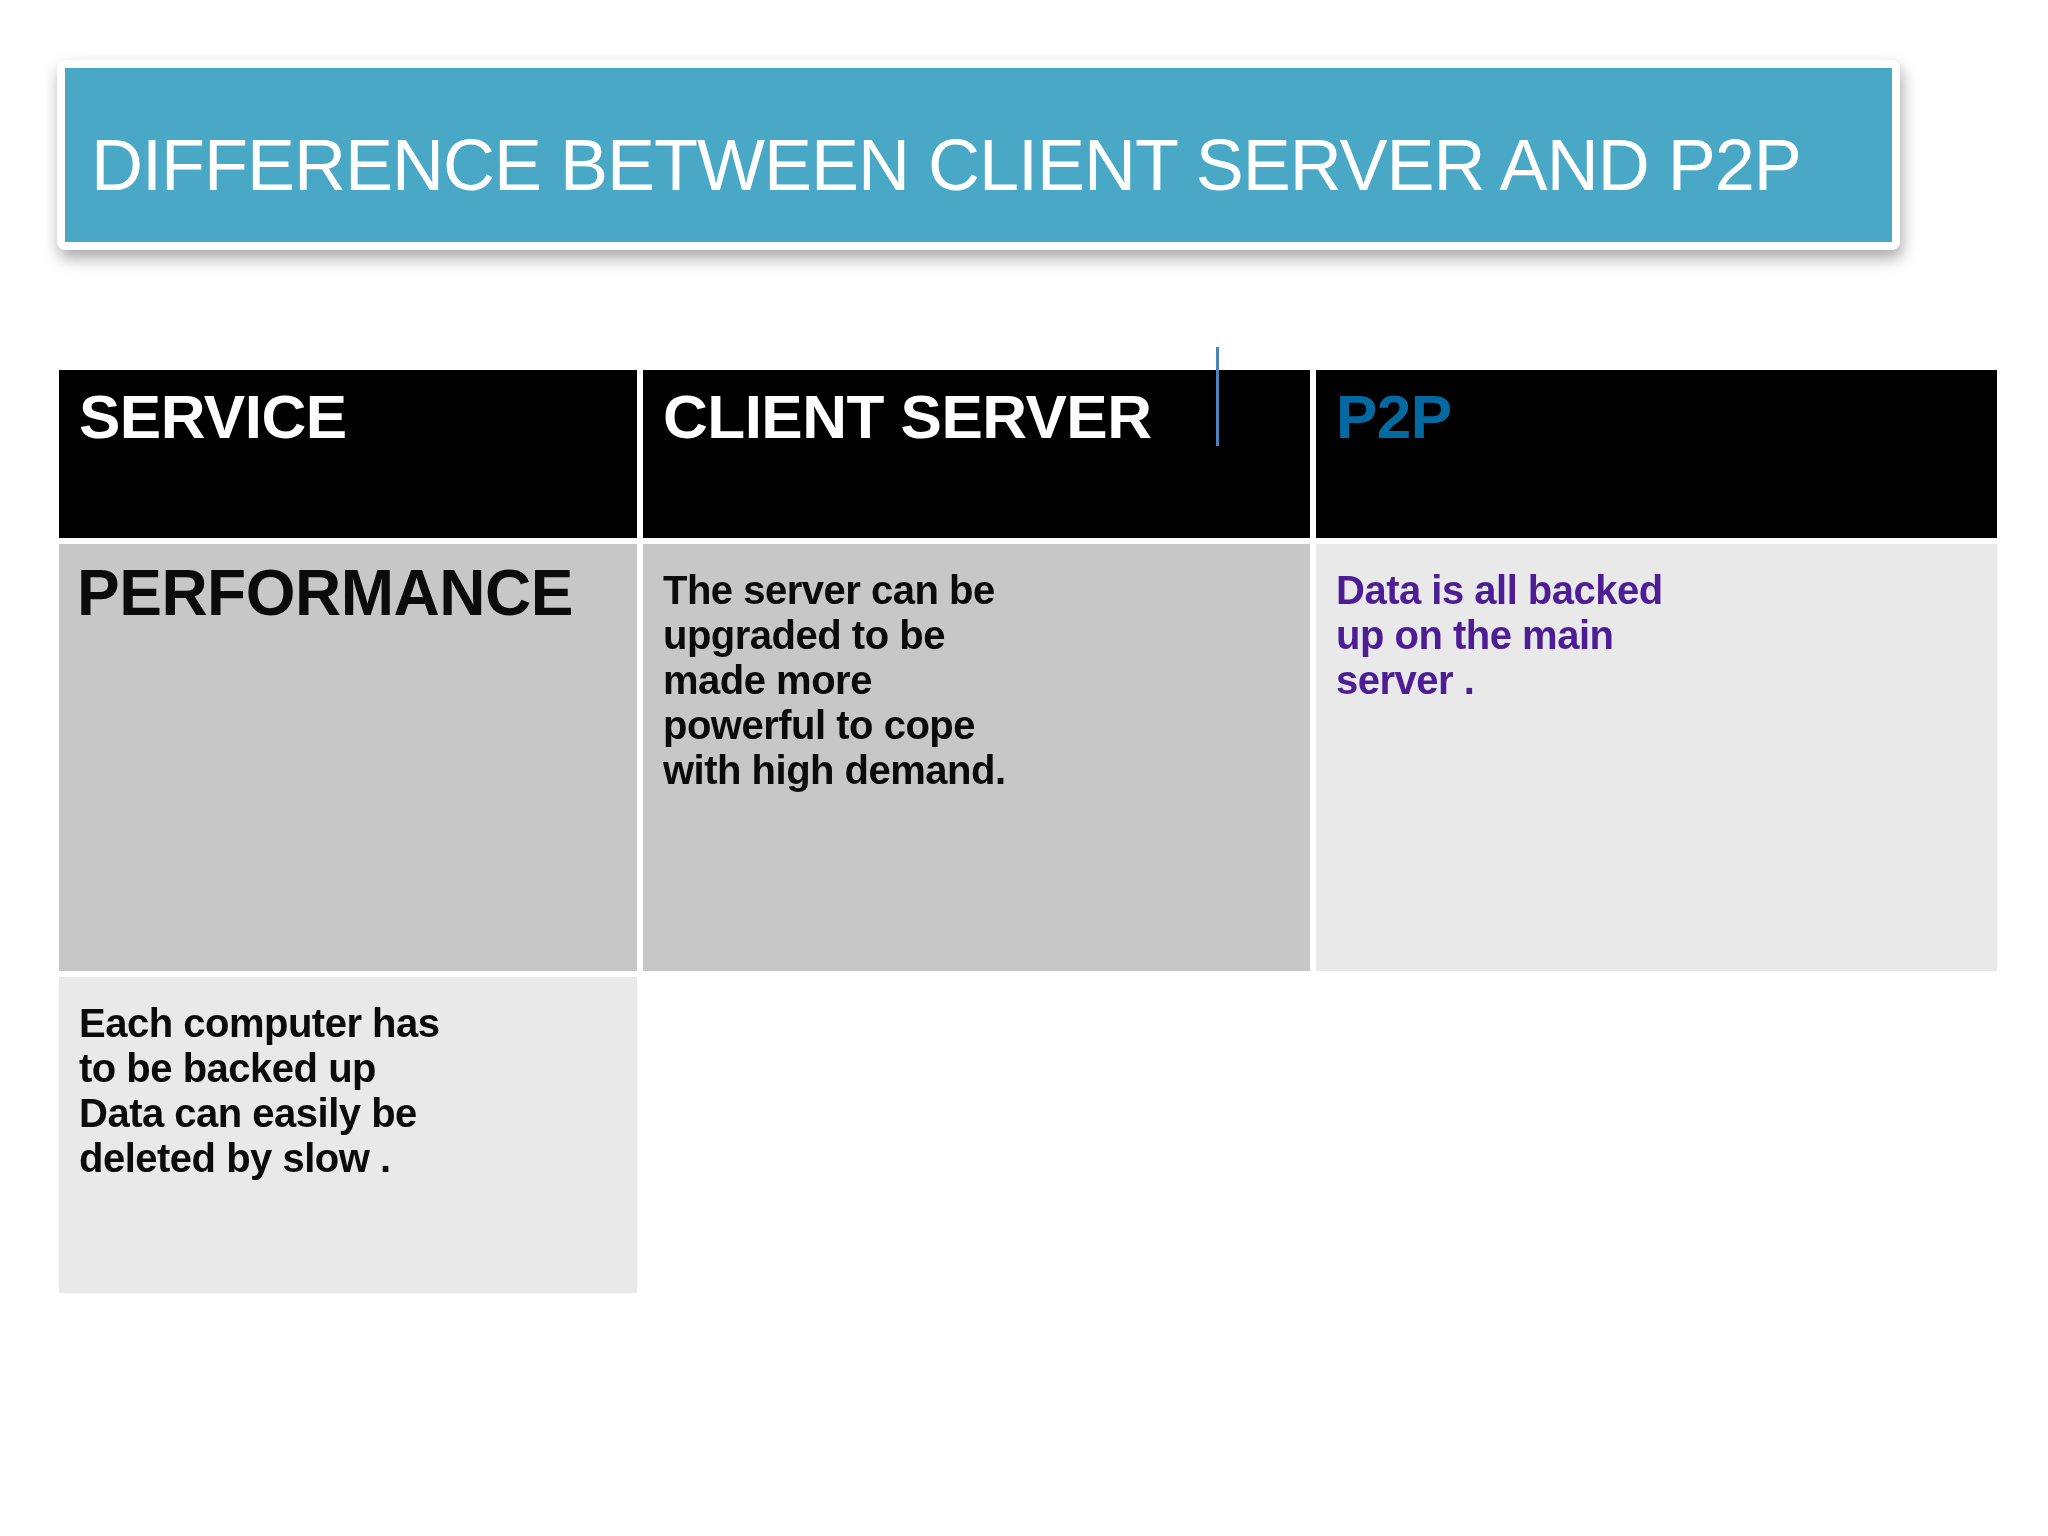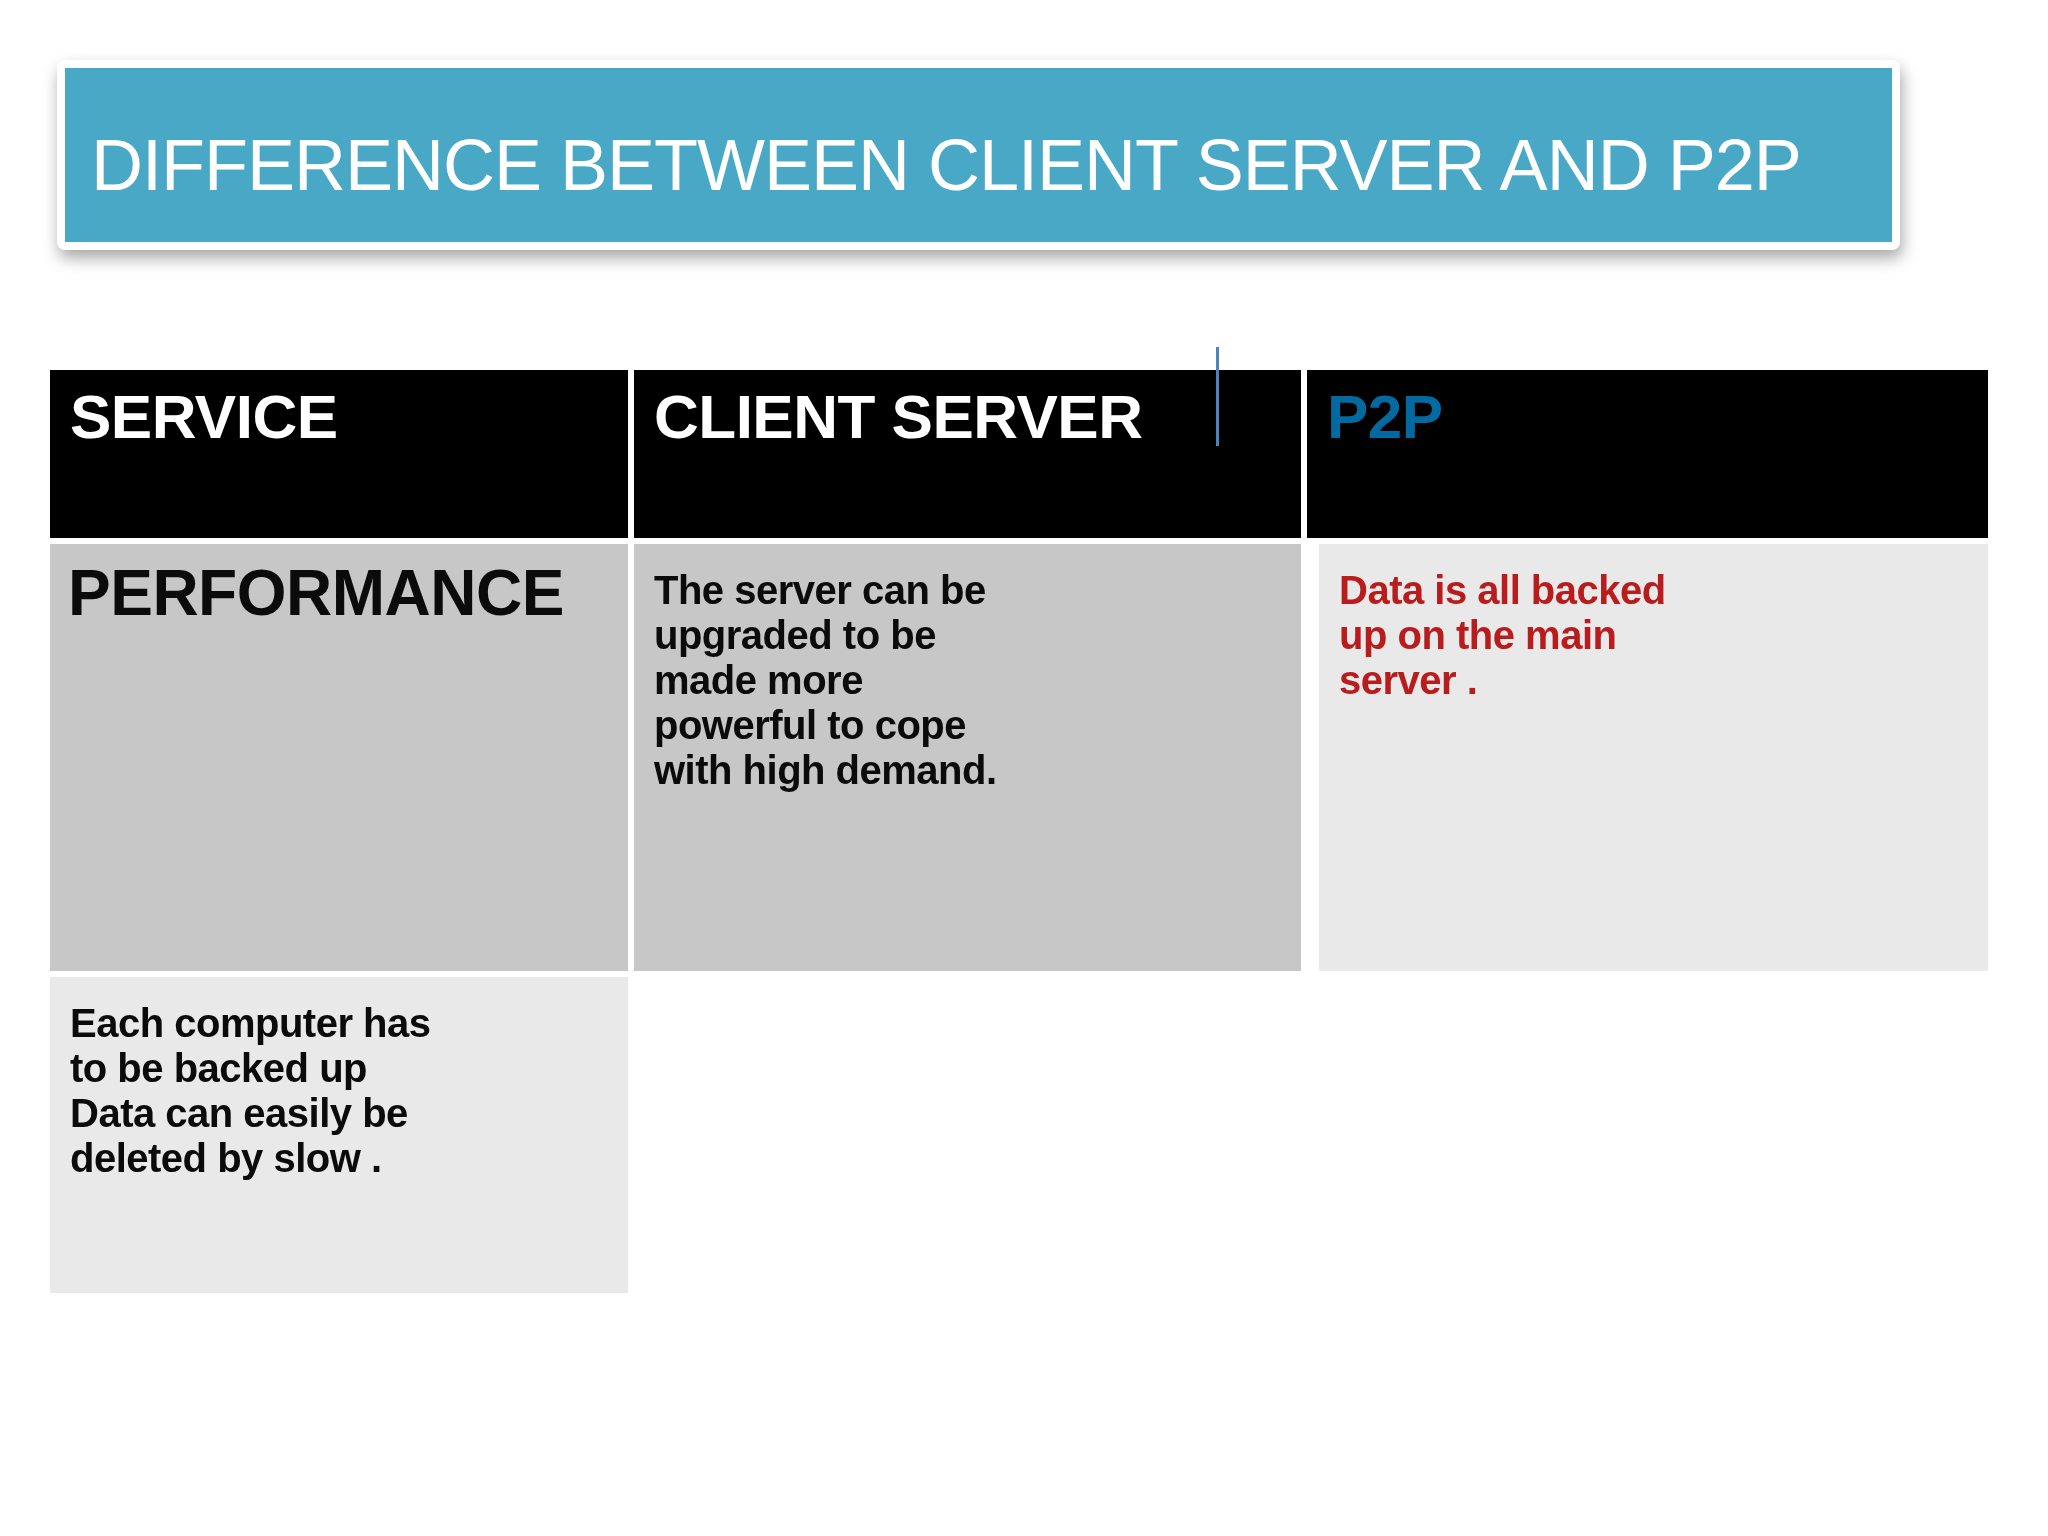--- a/index.html
+++ b/index.html
@@ -28,21 +28,21 @@
     font-size:72px;
     font-weight:normal;
     letter-spacing:-1px;
     color:#ffffff;
     white-space:nowrap;
   }
 
   
   .table{
     position:absolute;
-    left:50px;top:370px;
+    left:59px;top:370px;
     width:1565px;height:923px;
     display:grid;
     grid-template-columns:578px 667px 681px;
     grid-template-rows:168px 427px 316px;
     gap:6px;
     background:#ffffff;
   }
   .cell{
     overflow:hidden;
     letter-spacing:-0.5px;
@@ -87,21 +87,21 @@
     <div class="cell th" style="background: rgb(0, 0, 0); color: rgb(255, 255, 255);">CLIENT SERVER</div>
     <div class="cell th" style="background: rgb(0, 0, 0); color: #0369a1;">P2P</div>
 
     <div class="cell rowlabel row1" style="background: rgb(199, 199, 199); color: rgb(11, 11, 11);">PERFORMANCE</div>
     <div class="cell para row1" style="background: rgb(199, 199, 199); color: rgb(11, 11, 11);">The server can be
 upgraded to be
 made more
 powerful to cope
 with high demand.</div>
 
-    <div class="cell para row2" style="background: rgb(233, 233, 233); color: #b91c1c; margin-left: 12px;">Data is all  backed
+    <div class="cell para row2" style="background: rgb(233, 233, 233); color: #4c1d95;">Data is all  backed
 up on the main
 server .</div>
     <div class="cell para row2" style="background: rgb(233, 233, 233); color: rgb(11, 11, 11);">Each computer has
 to be backed up
 Data can easily be
 deleted by slow .</div>
 
   </div>
 
   <div class="caret" style="background: rgb(79, 129, 189);"></div>

